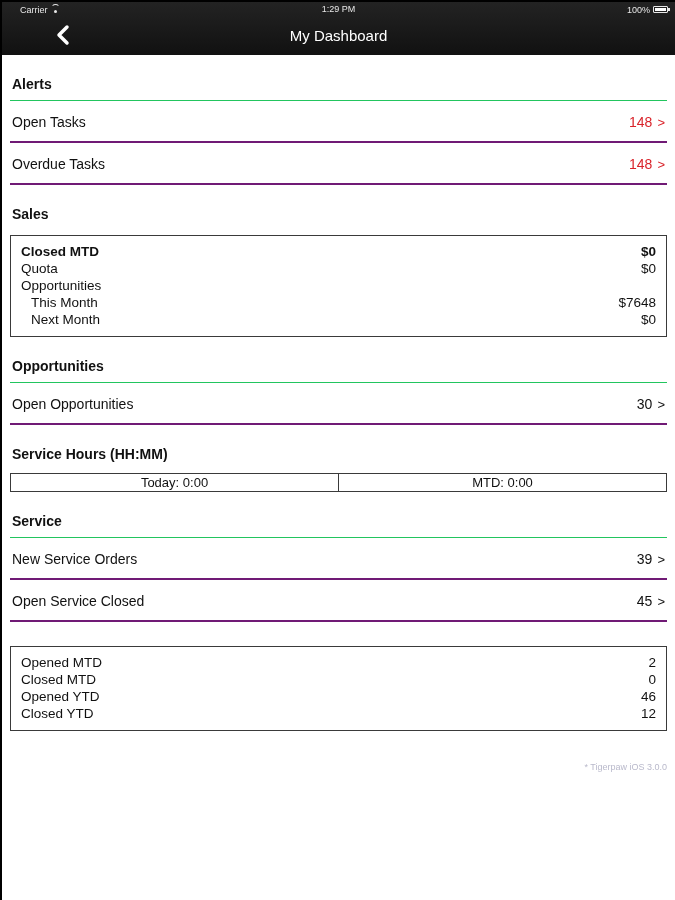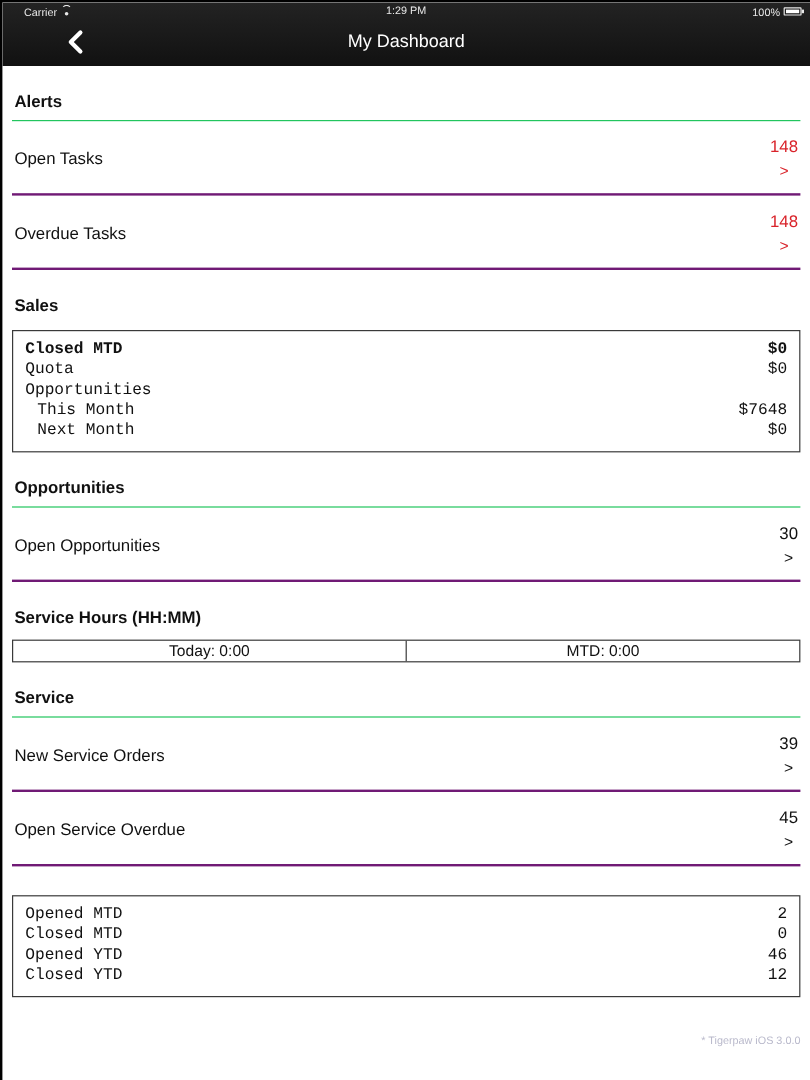--- a/index.html
+++ b/index.html
@@ -86,32 +86,32 @@
     margin-top: 21px;
     border-bottom: 1px solid #22c55e;
   }
   .list-row {
     display: flex; justify-content: space-between; align-items: center;
     padding: 13px 2px 11px 2px;
     border-bottom: 2px solid #701a75;
     font-size: 14px;
     cursor: pointer;
   }
-  .row-value { display: inline-flex; gap: 5px; align-items: center; flex-direction: column; }
+  .row-value { display: inline-flex; gap: 5px; align-items: center; }
   .row-value.red { color: #d9232a; }
   .chev { font-size: 13px; }
 
   .box {
     border: 1px solid #3a3a3a;
     margin-top: 9px;
     padding: 7px 10px 8px 10px;
   }
   .box-row {
     display: flex; justify-content: space-between;
-    font-size: 13.5px; line-height: 17px; font-family: Liberation Mono, monospace;
+    font-size: 13.5px; line-height: 17px;
   }
   .box-row.bold { font-weight: bold; }
   .box-row .indent { padding-left: 10px; }
 
   .hours-table {
     display: flex;
     border: 1px solid #3a3a3a;
     margin-top: 9px;
     height: 19px;
     align-items: stretch;
@@ -229,21 +229,21 @@
 
     <div class="list-row">
       <span>New Service Orders</span>
       <span class="row-value">
         <span>39</span>
         <span class="chev">&gt;</span>
       </span>
     </div>
 
     <div class="list-row">
-      <span>Open Service Overdue</span>
+      <span>Open Service Closed</span>
       <span class="row-value">
         <span>45</span>
         <span class="chev">&gt;</span>
       </span>
     </div>
 
     <div class="box service-box">
       <div class="box-row">
         <span>Opened MTD</span>
         <span>2</span>

